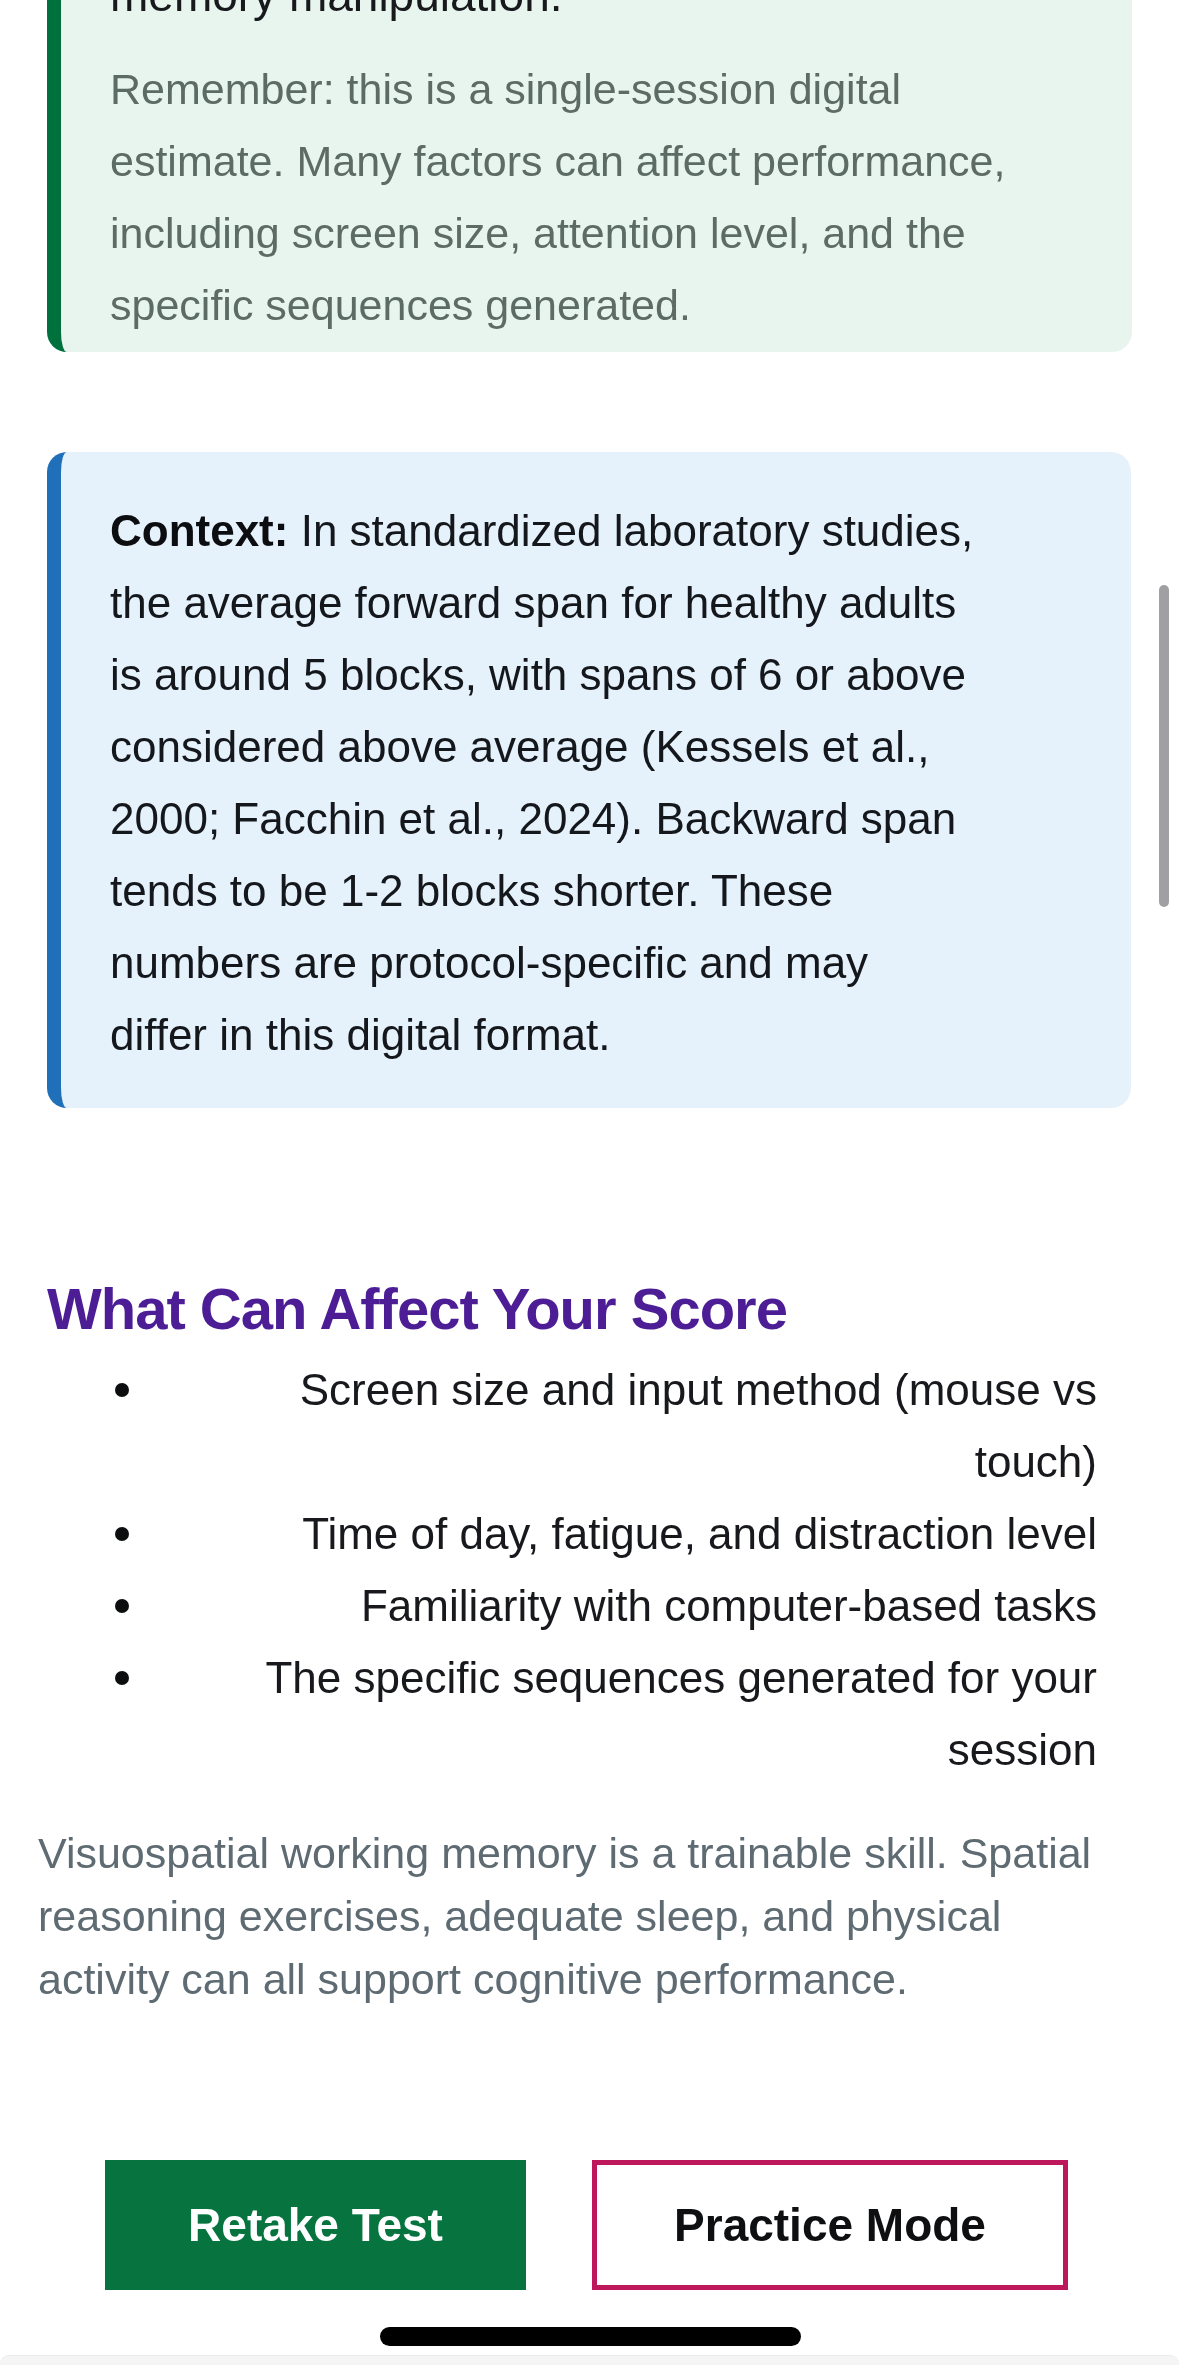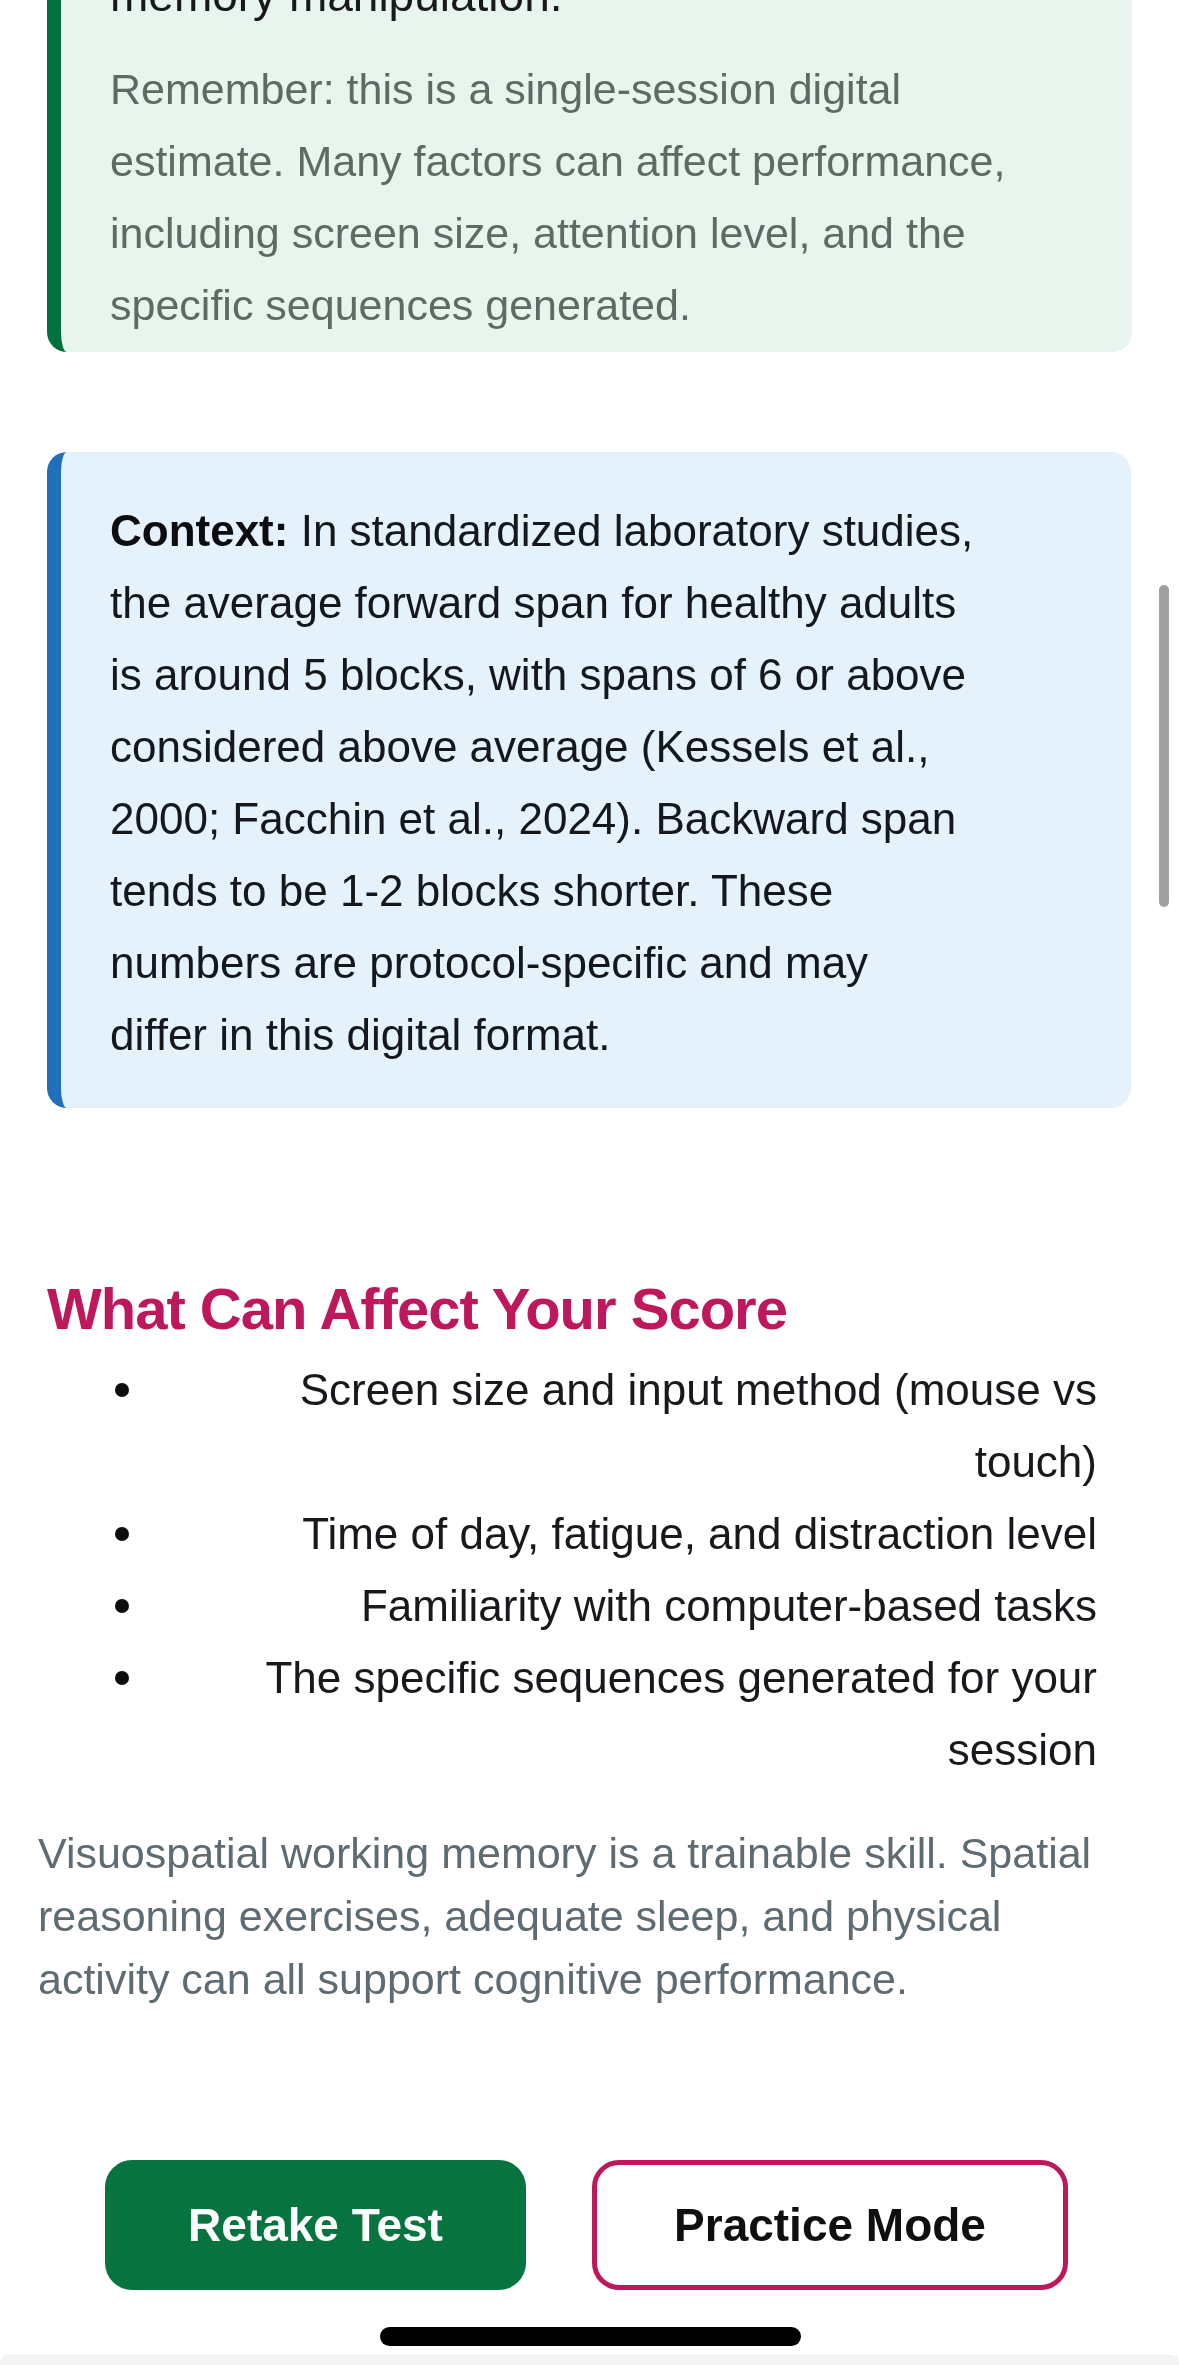--- a/index.html
+++ b/index.html
@@ -30,42 +30,42 @@
     top:452px;width:1084px;height:656px;
     background:#e6f2fb;border-left:14px solid #2070b9;
     padding:43px 36px 0 49px;
   }
   .callout-blue .line{font-size:44px;line-height:72px;color:#14171c;}
   .callout-blue .ctx-label{font-weight:700;color:#0c0d10;}
 
   
   .heading{
     position:absolute;left:47px;top:1229px;
-    font-size:58px;line-height:64px;font-weight:700;color:#be185d;letter-spacing:-1px;
+    font-size:58px;line-height:64px;font-weight:700;color:#4c1d95;letter-spacing:-1px;
     white-space:nowrap;
   }
 
   
   .bullets{position:absolute;left:47px;top:1354px;margin:0;padding:0;list-style:none;width:1050px;text-align:right;}
   .bullets li{position:relative;padding-left:146px;}
   .bullets li .line{font-size:44px;line-height:72px;color:#17191c;}
   .bullets li::before{
     content:"";position:absolute;left:68px;top:29px;
     width:14px;height:14px;border-radius:50%;background:#0c0d0f;
   }
 
   
   .note{position:absolute;left:38px;top:1822px;}
   .note .line{font-size:43px;line-height:63px;color:#5e6b72;}
 
   
   .btn{
     position:absolute;top:2160px;height:130px;box-sizing:border-box;
     display:flex;align-items:center;justify-content:center;
-    font-size:46px;font-weight:600;border-radius:27px;
+    font-size:46px;font-weight:600;border-radius:0;
   }
   .btn-retake{left:105px;width:421px;background:#077440;color:#ffffff;border:none;}
   .btn-practice{left:592px;width:476px;background:#ffffff;color:#0e0f11;border:5px solid #be185d;}
 
   
   .scrollbar{
     position:absolute;left:1159px;top:585px;width:10px;height:322px;
     background:#8f8f93;border-radius:6px;opacity:.85;
   }
   .home-indicator{

